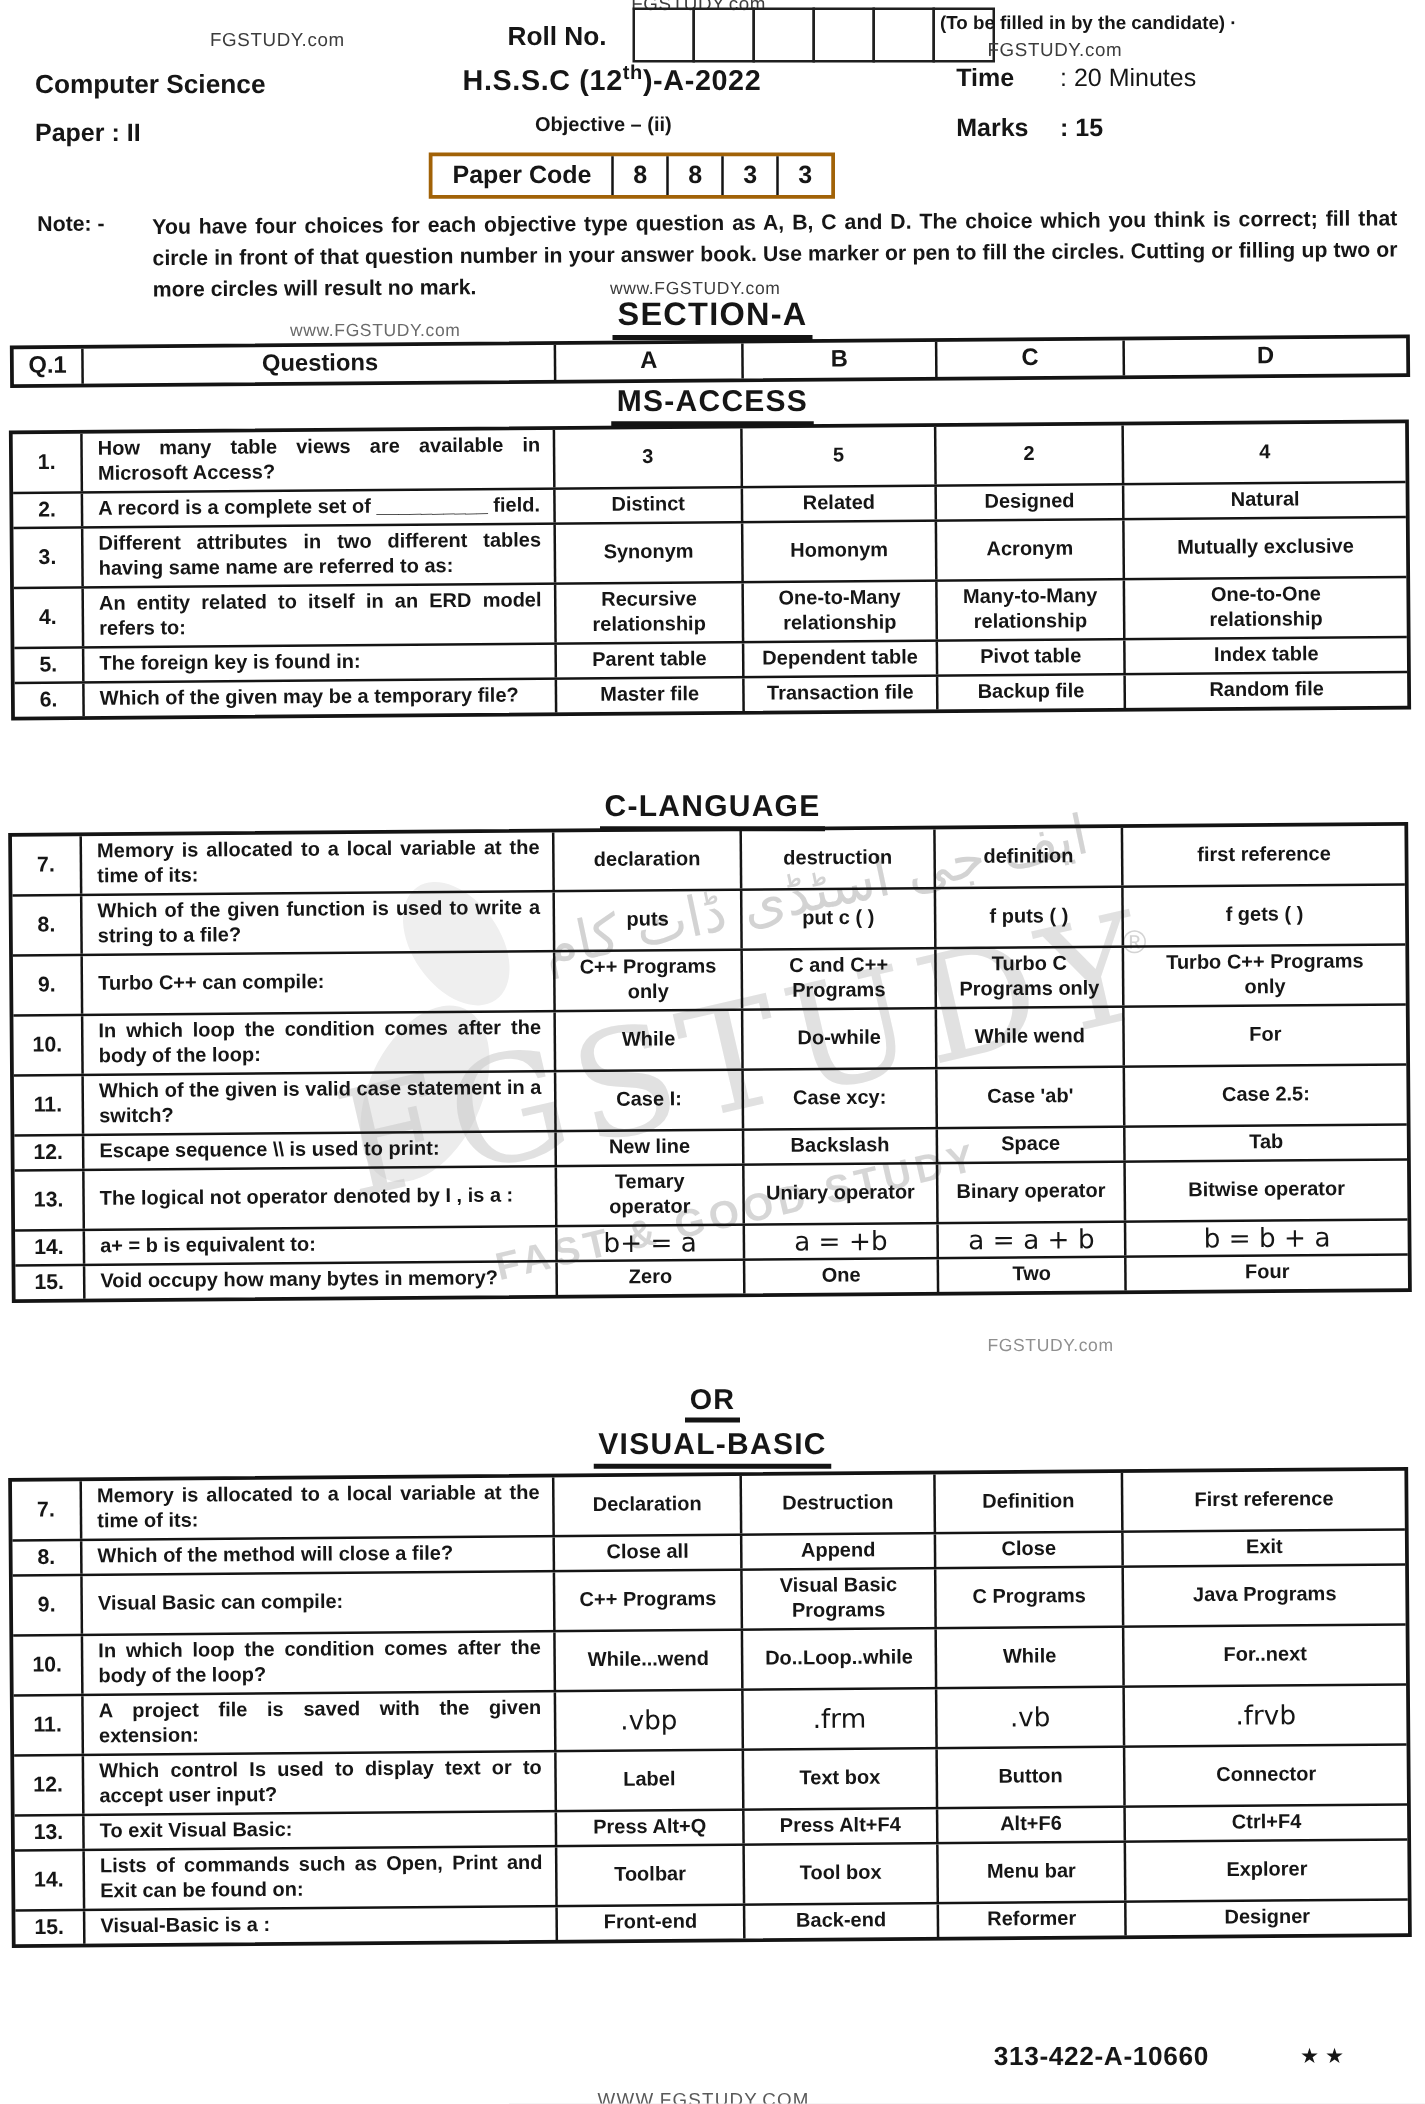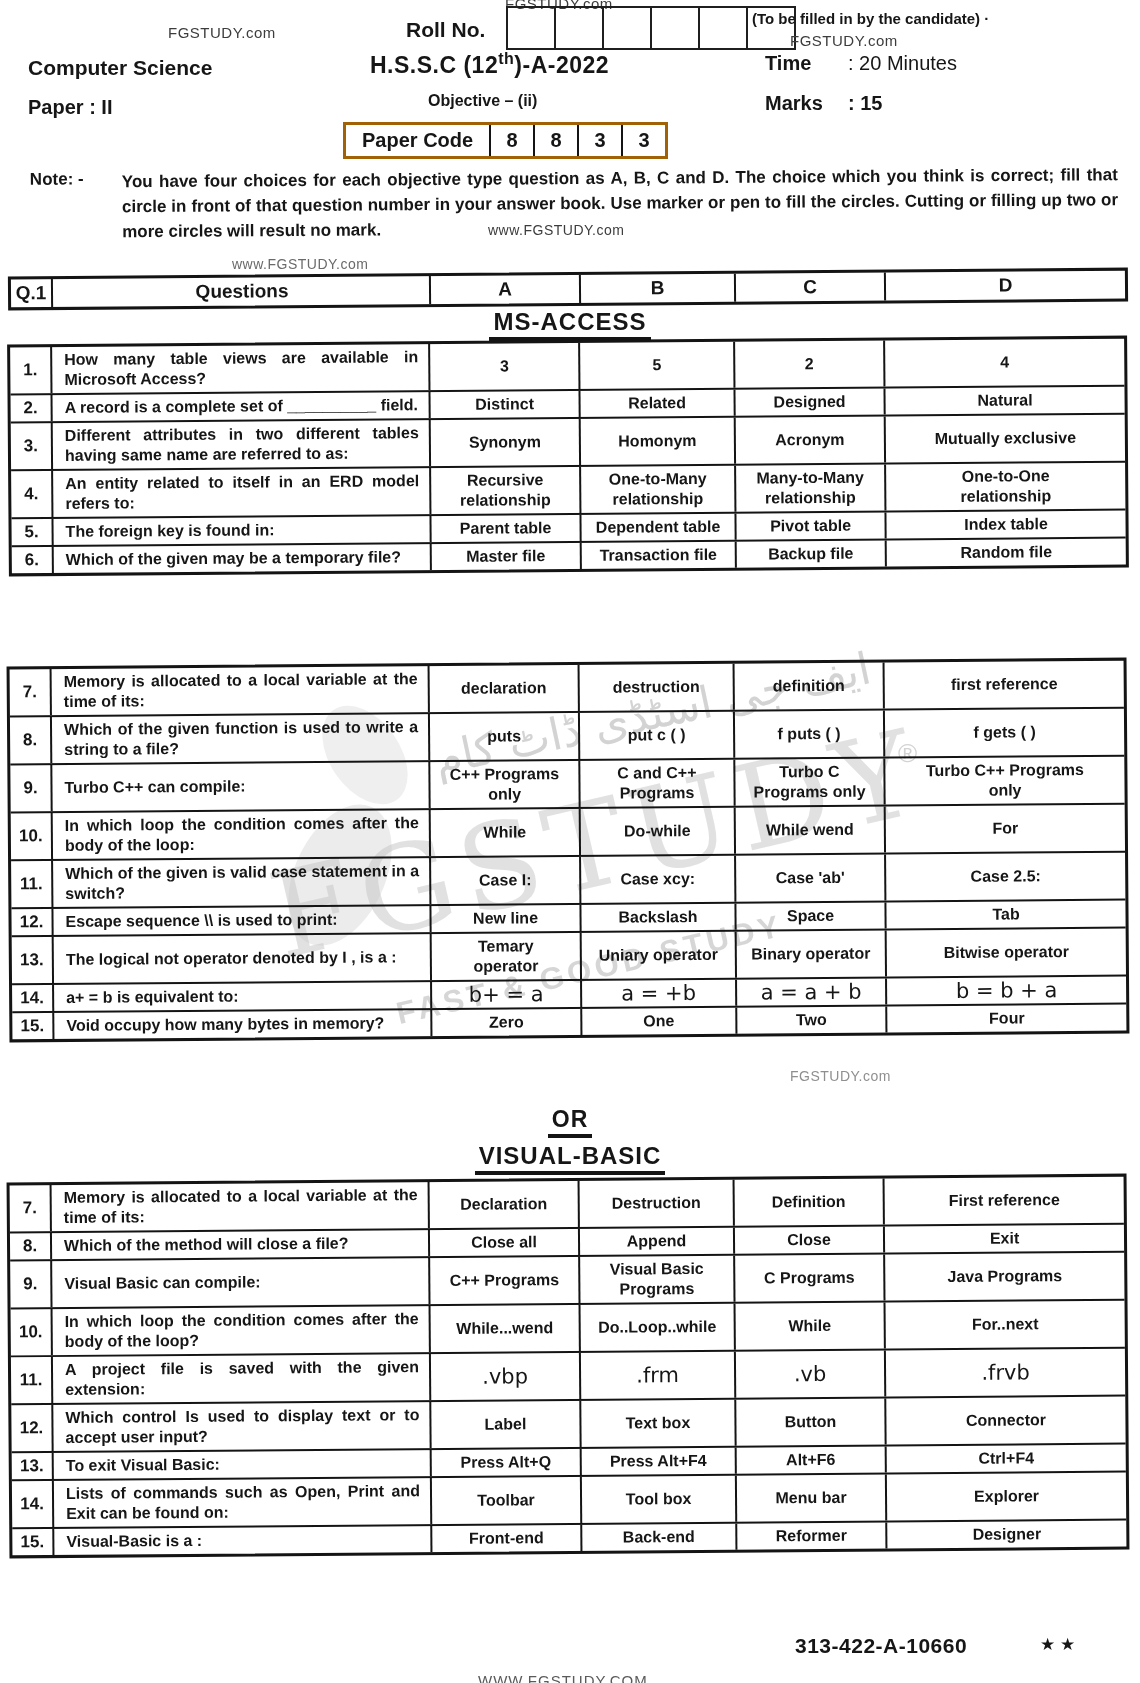--- a/index.html
+++ b/index.html
@@ -40,21 +40,21 @@
   .grp-title{font-size:24px;font-weight:700;letter-spacing:1px;border-bottom:4px solid #141414;
     display:inline-block;padding:0 4px 1px;}
   
   .qtable{left:8px;width:1114px;border:3px solid #141414;background:transparent;
     transform:rotate(-0.45deg);z-index:2;}
   .trow{display:flex;}
   .trow + .trow{border-top:2.5px solid #141414;}
   .tcell{display:flex;align-items:center;justify-content:center;box-sizing:border-box;
     padding:3px 6px;}
   .tcell + .tcell{border-left:2.5px solid #141414;}
-  .c-no{width:40px;flex:none;font-size:17px;font-weight:700;}
+  .c-no{width:54px;flex:none;font-size:17px;font-weight:700;}
   .c-q{width:378px;flex:none;justify-content:flex-start;padding-left:12px;padding-right:10px;}
   .c-q span{width:100%;font-size:16px;font-weight:700;text-align:justify;line-height:20px;}
   .c-a{width:150px;flex:none;}
   .c-b{width:155px;flex:none;}
   .c-c{width:150px;flex:none;}
   .c-d{flex:1;}
   .c-opt span{font-size:16px;font-weight:700;text-align:center;line-height:20px;}
   .c-a span{max-width:122px;}
   .c-b span{max-width:136px;}
   .c-c span{max-width:140px;}
@@ -130,20 +130,21 @@
   <div class="abs mk-label z2">Marks</div>
   <div class="abs mk-value z2">: 15</div>
 
   <div class="abs note z2">
     <div class="note-label">Note: -</div>
     <div class="note-text">You have four choices for each objective type question as A, B, C and D. The choice which you think is correct; fill that circle in front of that question number in your answer book. Use marker or pen to fill the circles. Cutting or filling up two or more circles will result no mark.</div>
   </div>
 
   <div class="abs site-sm z2" style="left:488px;top:222px;font-size:14px;">www.FGSTUDY.com</div>
 
+  <div class="abs ctr z2" style="top:236px;"><span class="sec-title">SECTION-A</span></div>
   <div class="abs site-sm z2" style="left:232px;top:256px;font-size:14px;color:#6a6a6a;">www.FGSTUDY.com</div>
 
   <div class="abs qtable hdr-row" style="top:272px;">
     <div class="trow">
       <div class="tcell c-no">
           <span>Q.1</span>
         </div>
       <div class="tcell c-q">
           <span>Questions</span>
         </div>
@@ -279,20 +280,21 @@
         </div>
         <div class="tcell c-opt c-c">
           <span>Backup file</span>
         </div>
         <div class="tcell c-opt c-d">
           <span>Random file</span>
         </div>
       </div>
     </div>
 
+  <div class="abs ctr z2" style="top:632px;"><span class="grp-title">C-LANGUAGE</span></div>
   <div class="abs qtable" style="top:662px;">
       <div class="trow">
         <div class="tcell c-no">
           <span>7.</span>
         </div>
         <div class="tcell c-q">
           <span>Memory is allocated to a local variable at the time of its:</span>
         </div>
         <div class="tcell c-opt c-a">
           <span>declaration</span>

